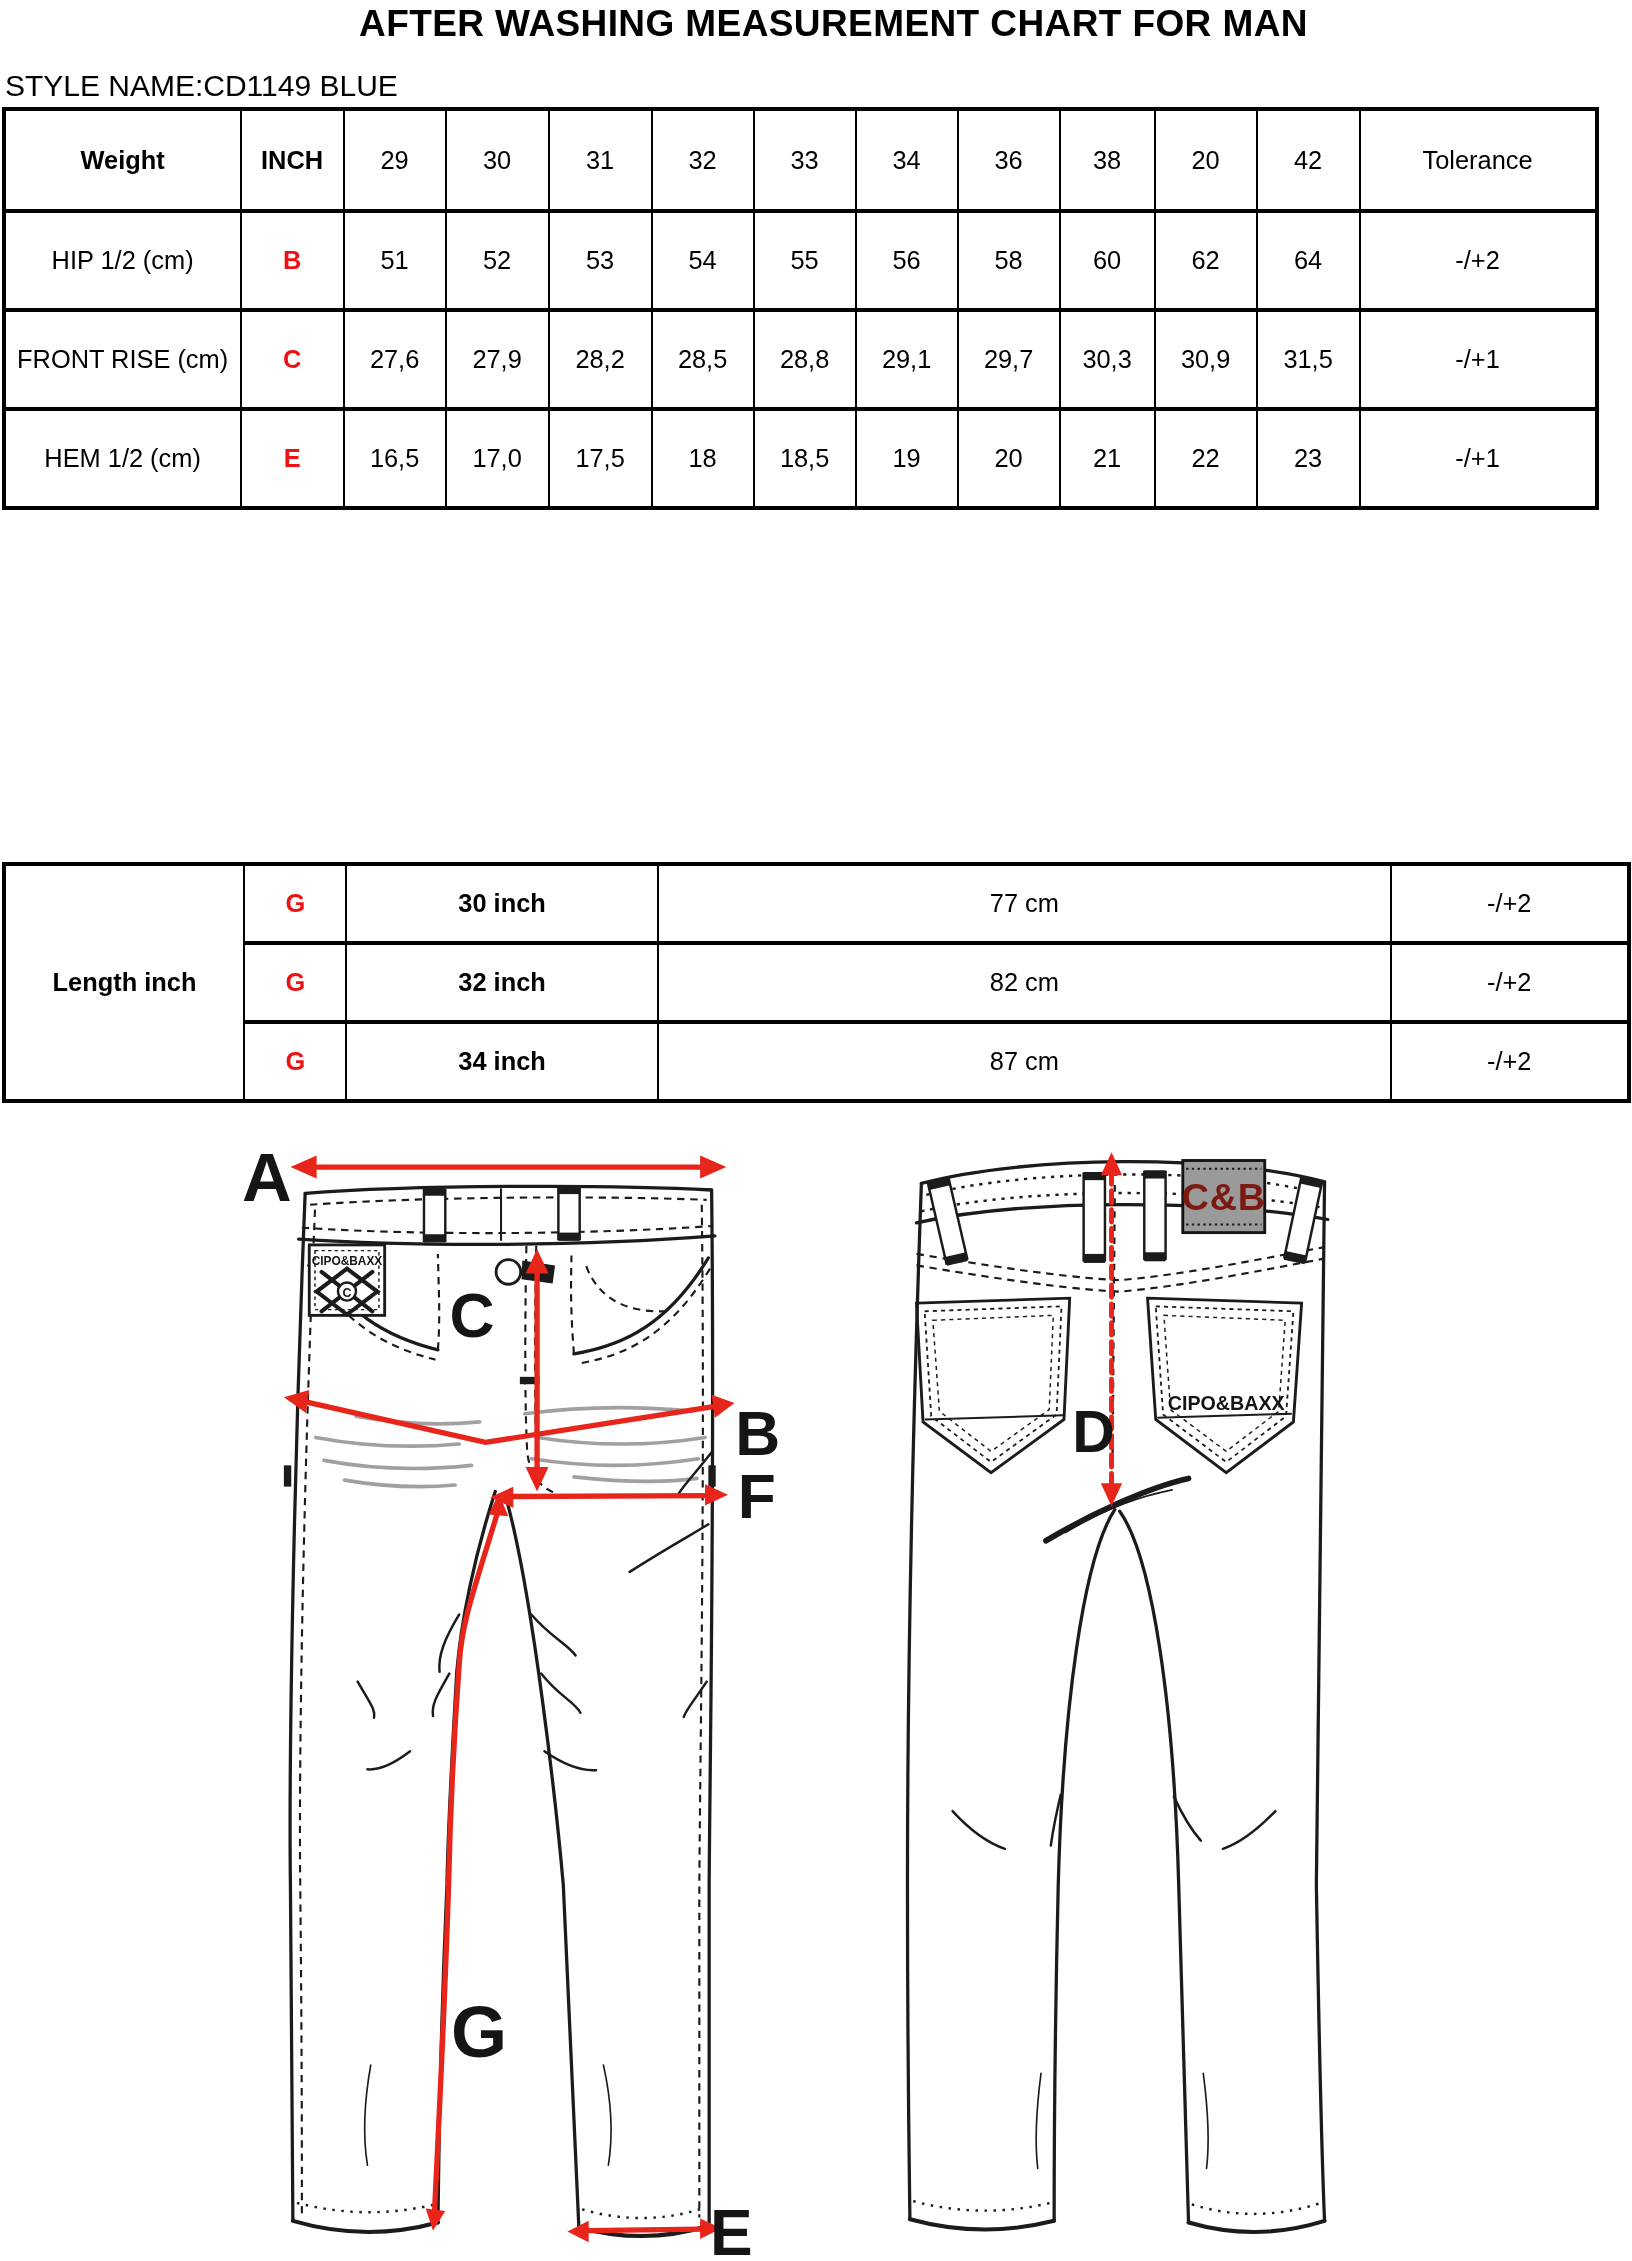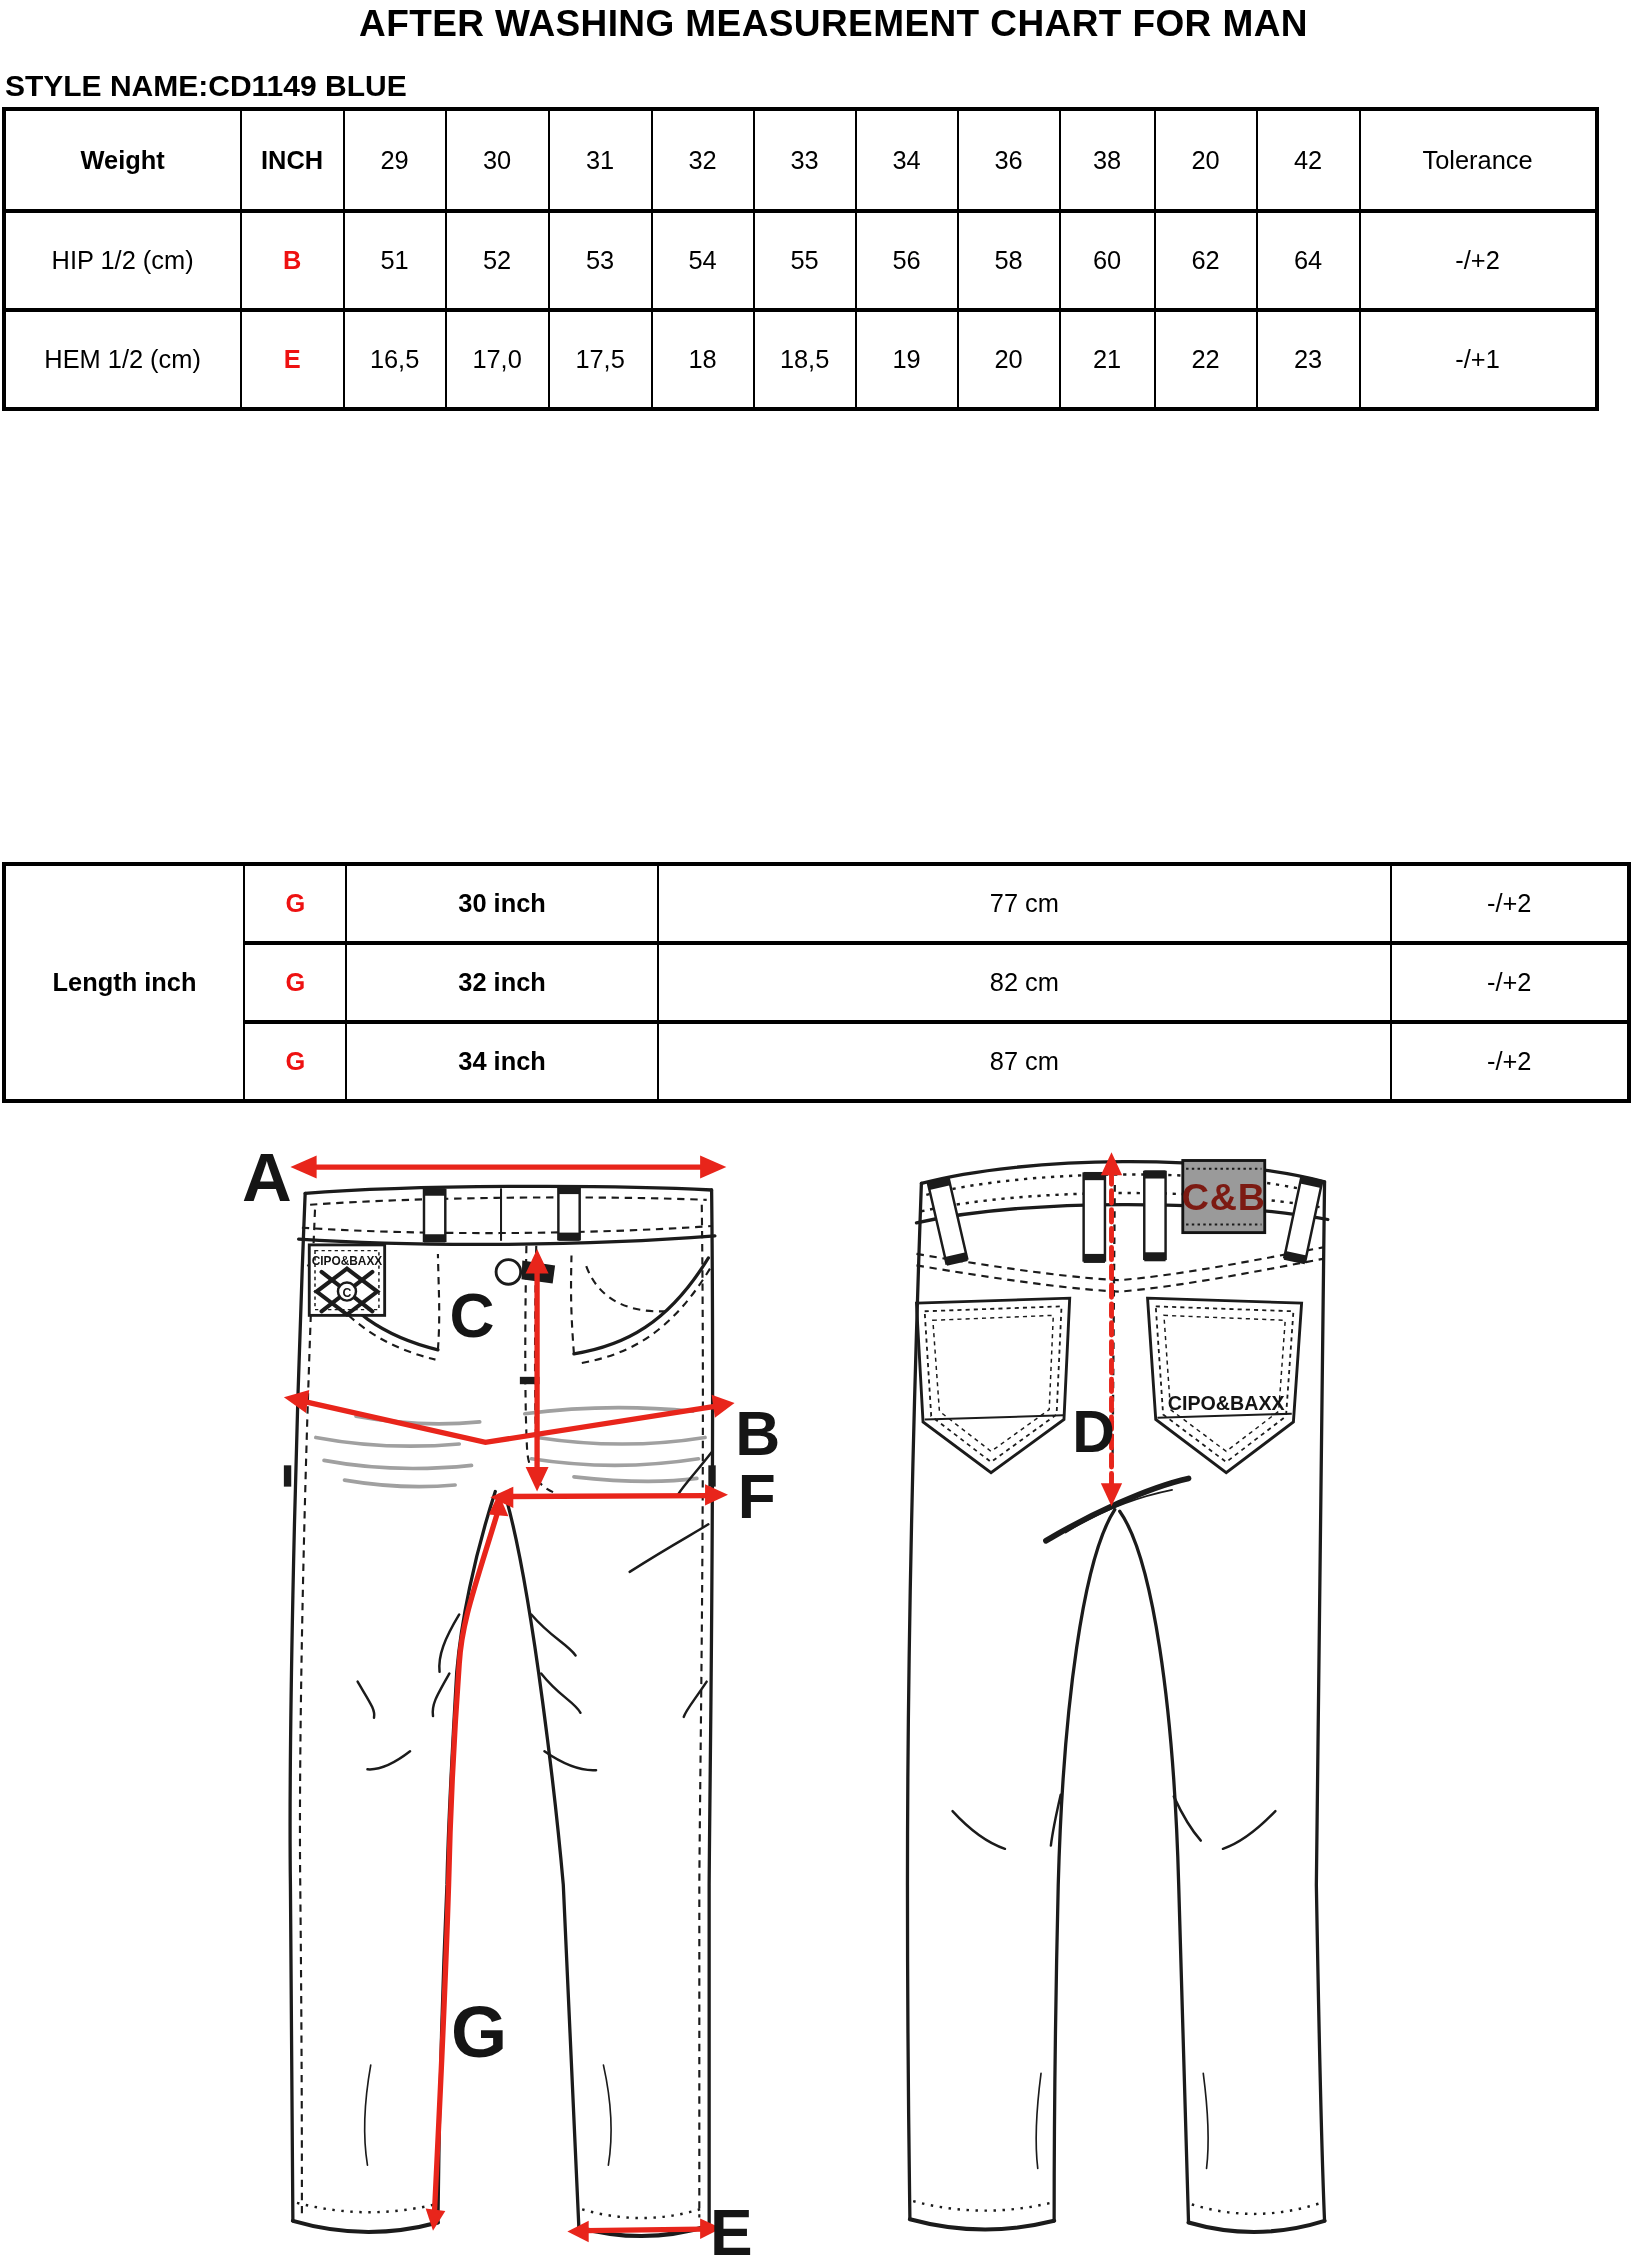--- a/index.html
+++ b/index.html
@@ -2,21 +2,21 @@
 <html style="--red: #e8251b; --letter-red: #ee1111; --ink: #1b1b1b;font-size:13px"><head>
 <meta charset="utf-8">
 <style>
   html,body{margin:0;padding:0;background:#ffffff;}
   body{width:1633px;height:2261px;position:relative;overflow:hidden;
        font-family:"Liberation Sans",sans-serif;color:#000;}
   :root{--red:#e8251b;--letter-red:#ee1111;--ink:#1b1b1b;}
 
   .title{position:absolute;top:3.3px;left:17px;width:100%;text-align:center;
          font-size:37px;font-weight:bold;letter-spacing:0.4px;}
-  .style-name{position:absolute;top:69px;left:4.9px;font-size:30px;font-weight:bold;}
+  .style-name{position:absolute;top:69px;left:4.9px;font-size:30px;font-weight:normal;}
 
   table{border-collapse:collapse;table-layout:fixed;background:#fff;}
   #t1{position:absolute;left:1.6px;top:107px;width:1369px;border:4.9px solid #000;}
   #t2{position:absolute;left:1.6px;top:862px;width:1629px;border:4.9px solid #000;}
   #t1 td,#t2 td{border:2.5px solid #000;border-top-width:4.1px;border-bottom-width:4.1px;
       text-align:center;vertical-align:middle;font-size:25.4px;padding:0;overflow:hidden;}
   #t1 thead tr{height:102px;}
   #t1 tbody tr{height:99px;}
   #t2 tr{height:79px;}
   #t2 td{border-top-width:4.9px;border-bottom-width:4.9px;}
@@ -94,20 +94,35 @@
         <td class="num">54</td>
         <td class="num">55</td>
         <td class="num">56</td>
         <td class="num">58</td>
         <td class="num">60</td>
         <td class="num">62</td>
         <td class="num">64</td>
         <td class="tol">-/+2</td>
       </tr>
       <tr>
+        <td class="rlabel">FRONT RISE (cm)</td>
+        <td class="letter">C</td>
+        <td class="num">27,6</td>
+        <td class="num">27,9</td>
+        <td class="num">28,2</td>
+        <td class="num">28,5</td>
+        <td class="num">28,8</td>
+        <td class="num">29,1</td>
+        <td class="num">29,7</td>
+        <td class="num">30,3</td>
+        <td class="num">30,9</td>
+        <td class="num">31,5</td>
+        <td class="tol">-/+1</td>
+      </tr>
+      <tr>
         <td class="rlabel">HEM 1/2  (cm)</td>
         <td class="letter">E</td>
         <td class="num">16,5</td>
         <td class="num">17,0</td>
         <td class="num">17,5</td>
         <td class="num">18</td>
         <td class="num">18,5</td>
         <td class="num">19</td>
         <td class="num">20</td>
         <td class="num">21</td>

